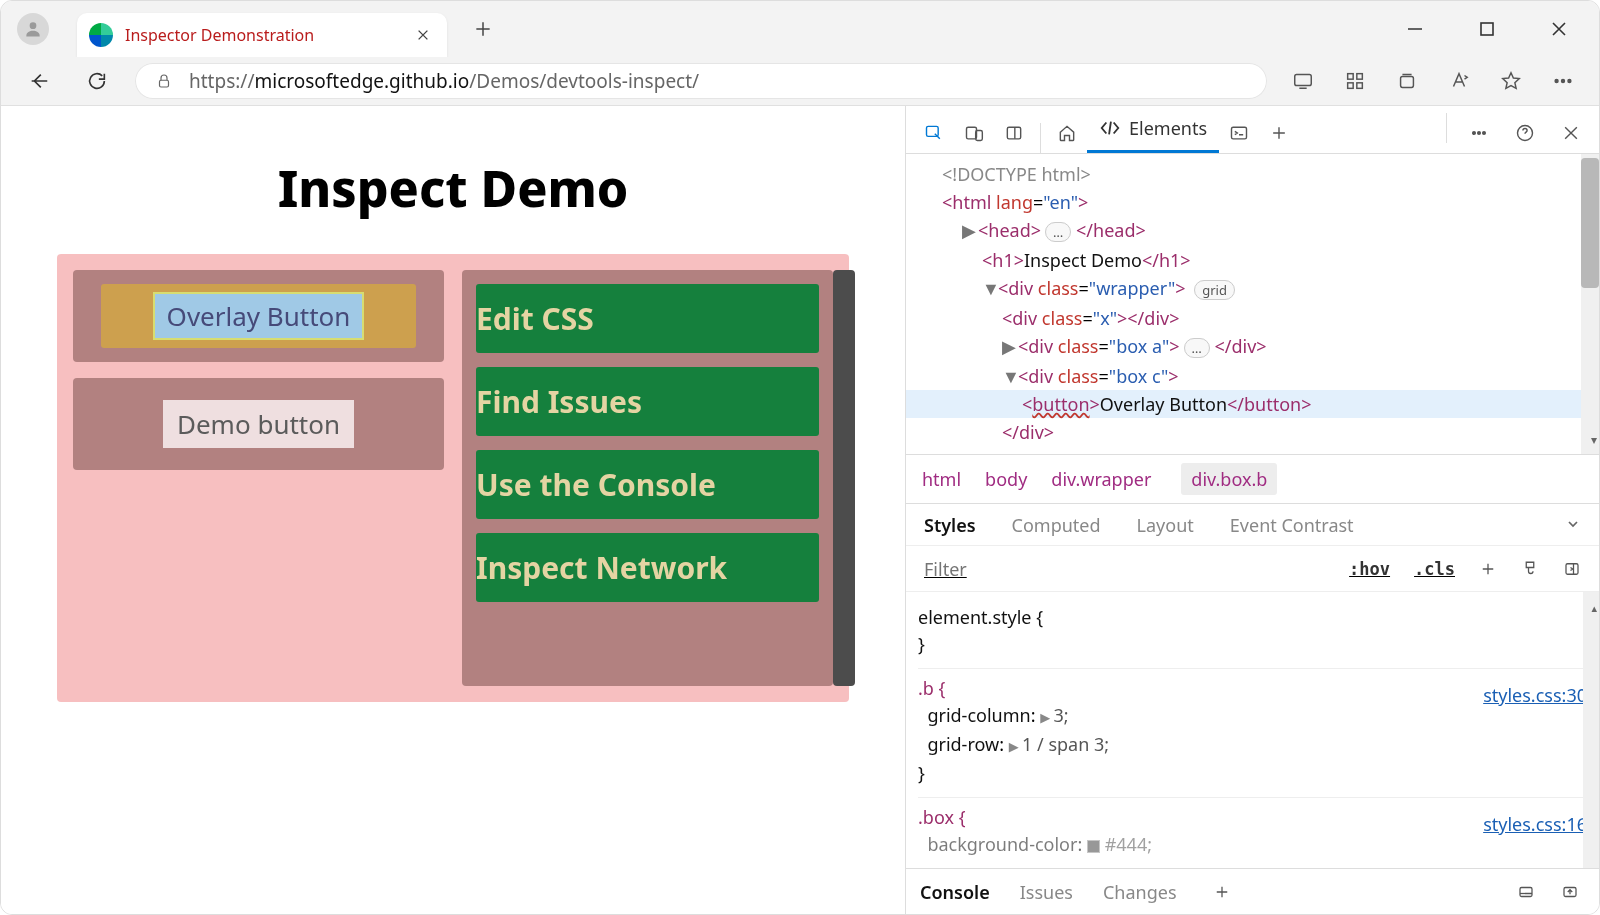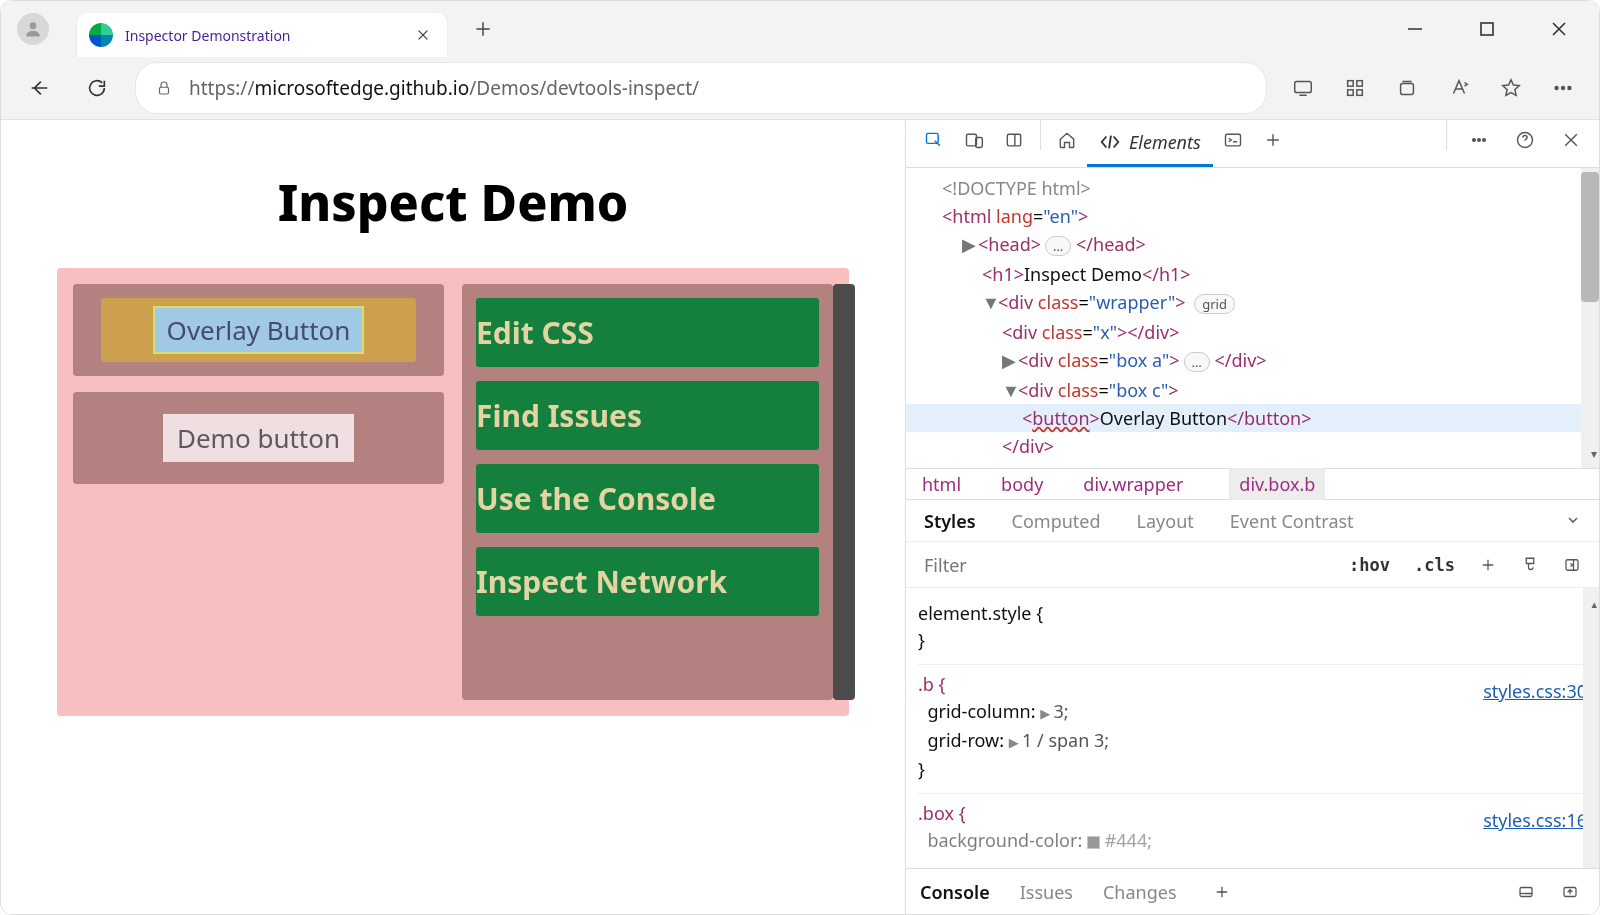--- a/index.html
+++ b/index.html
@@ -4,32 +4,32 @@
 <style>
 * { box-sizing: border-box; margin: 0; padding: 0; font-family: "Segoe UI", system-ui, sans-serif; }
 body { width: 1600px; height: 915px; background: #fff; border: 1px solid #ddd; border-radius: 12px; overflow: hidden; display: flex; flex-direction: column; }
 
 
 .titlebar { height: 56px; background: #f3f3f3; display: flex; align-items: center; padding: 0 10px 0 16px; }
 .avatar { width: 32px; height: 32px; border-radius: 50%; background: #d8d8d8; display:flex; align-items:center; justify-content:center; margin-right: 28px; }
 .avatar svg { width: 20px; height: 20px; fill: #9a9a9a; }
 .tab { background: #fff; border-radius: 10px 10px 0 0; height: 44px; display: flex; align-items: center; padding: 0 14px 0 12px; gap: 12px; box-shadow: 0 1px 3px rgba(0,0,0,0.08); margin-top: 12px; width: 370px; }
 .tab-favicon { width: 24px; height: 24px; border-radius: 50%; background: conic-gradient(#3c9 0 90deg,#08a 90deg 180deg,#05c 180deg 270deg,#0a4 270deg); }
-.tab-title { font-size: 14px; color: #4c1d95; flex: 1; white-space: nowrap; overflow: hidden; text-overflow: ellipsis; }
+.tab-title { font-size: 16px; color: #b91c1c; flex: 1; white-space: nowrap; overflow: hidden; text-overflow: ellipsis; }
 .tab-close { width: 20px; height: 20px; display:flex; align-items:center; justify-content:center; color:#555; font-size: 16px; cursor:pointer; }
 .newtab { width: 40px; height: 40px; display:flex; align-items:center; justify-content:center; font-size: 24px; color:#444; margin-left: 16px; cursor:pointer; border-radius: 6px; }
 .winbtns { margin-left: auto; display:flex; gap: 36px; padding-right: 12px; }
 .winbtn { width: 36px; height: 36px; display:flex; align-items:center; justify-content:center; color:#333; cursor:pointer; }
 .winbtn svg { width: 18px; height: 18px; stroke:#333; stroke-width:1.6; fill:none; }
 
 
 .addrbar { height: 63px; background: #f3f3f3; display:flex; align-items:center; padding: 0 18px 0 18px; gap: 18px; border-bottom: 1px solid #e0e0e0; }
 .nav-icon { width: 40px; height: 40px; display:flex; align-items:center; justify-content:center; cursor:pointer; border-radius:5px; }
 .nav-icon svg { width: 22px; height: 22px; stroke:#333; fill:none; stroke-width:1.8; }
-.url-pill { flex:1; max-width: 1210px; height: 52px; background:#fff; border-radius: 22px; display:flex; align-items:center; padding: 0 20px; gap: 16px; box-shadow: 0 0 0 1px #e5e5e5 inset; }
+.url-pill { flex:1; max-width: 1210px; height: 36px; background:#fff; border-radius: 22px; display:flex; align-items:center; padding: 0 20px; gap: 16px; box-shadow: 0 0 0 1px #e5e5e5 inset; }
 .url { font-size: 19px; color:#666; }
 .url b { color:#111; font-weight: 400; }
 .addr-right { display:flex; gap: 16px; margin-left:auto; }
 .ic { width: 36px; height: 36px; display:flex; align-items:center; justify-content:center; cursor:pointer; border-radius:5px; }
 .ic svg { width:22px; height:22px; stroke:#555; fill:none; stroke-width:1.6; }
 
 
 .content { flex:1; display:flex; }
 .page { width: 904px; background:#fff; padding: 0; }
 .page h1 { font-size: 50px; font-weight: 800; text-align:center; padding: 48px 0 32px; }
@@ -39,50 +39,50 @@
 .overlay-wrap { background:#cda04e; border-radius: 3px; padding: 8px 52px; }
 .overlay-btn { background:#a0c9e6; border: 2px solid #d7dd71; padding: 4px 12px; font-size: 26px; color:#464a79; cursor:pointer; }
 .demo-btn { background:#efdfe0; color:#5b5b5b; padding: 6px 14px; font-size: 26px; border: none; cursor:pointer; }
 .bad { background:#d39b9c; color:#e4c4c5; font-size:28px; padding: 6px 20px; width: 90%; text-align:center; cursor:pointer; }
 .box.b { grid-column:2; grid-row:1 / span 4; flex-direction:column; align-items:stretch; justify-content:flex-start; padding: 14px; gap: 14px; background:#b28180; }
 .bar-scroll { position:absolute; right:-6px; top:16px; bottom:16px; width: 22px; background:#4c4c4c; border-radius:4px; }
 .list-item-b { background:#15803d; color:#e4d4a3; padding: 14px 0; font-size: 30px; border-radius:3px; cursor:pointer;font-weight:bold; }
 
 
 .dt { flex:1; border-left:1px solid #ddd; display:flex; flex-direction:column; background:#fff; }
-.dt-tabs { height: 48px; border-bottom:1px solid #ddd; display:flex; align-items:flex-start; padding: 0 8px; font-style: italic; }
+.dt-tabs { height: 48px; border-bottom:1px solid #ddd; display:flex; align-items:flex-end; padding: 0 8px; }
 .dt-ic { width:40px; height:40px; display:flex; align-items:center; justify-content:center; cursor:pointer; border-radius:4px; }
 .dt-ic svg { width:20px; height:20px; stroke:#555; fill:none; stroke-width:1.7; }
 .dt-ic.active svg { stroke:#0078d4; }
 .dt-sep { width:1px; height:30px; background:#ddd; margin:0 6px; }
 .dt-tab { padding: 0 12px; height:100%; display:flex; align-items:center; gap:8px; font-size:18px; color:#333; cursor:pointer; }
 .dt-tab.active { border-bottom:3px solid #0078d4; }
 .dt-right { margin-left:auto; display:flex; gap:6px; }
 
 .dom { flex:0 0 300px; overflow:auto; font-family: Consolas, monospace; font-size:18px; line-height:28px; padding: 6px 0; position:relative; }
 .dom-line { padding: 0 18px; white-space:nowrap; }
 .dom .i1 { padding-left: 36px; } .dom .i2 { padding-left: 56px; } .dom .i3 { padding-left: 76px; } .dom .i4 { padding-left: 96px; } .dom .i5 { padding-left: 116px; }
 .tg { color:#9b2e6b; } .at { color:#c1372e; } .vl { color:#2a5db0; } .tx { color:#111; } .an { color:#888; }
 .tri { display:inline-block; width:12px; margin-right:4px; color:#777; }
 .pill { border:1px solid #ccc; border-radius:10px; padding:0 7px; font-size:13px; color:#555; background:#f8f8f8; margin-left:4px; }
 .hl { background:#e3f0fc; }
 .wavy { text-decoration: wavy underline #c1372e; }
 .dom-scroll { position:absolute; right:0; top:0; width:18px; height:100%; background:#f0f0f0; }
 .dom-scroll-thumb { position:absolute; right:0; top:4px; width:18px; height:130px; background:#b8b8b8; border-radius:4px; }
 .dom-arrow { position:absolute; right:2px; font-size:12px; color:#666; }
 
-.bc { height:32px; border-top:1px solid #ddd; border-bottom:1px solid #ddd; display:flex; align-items:center; padding:0 16px; gap:40px; font-size:18px; }
+.bc { height:50px; border-top:1px solid #ddd; border-bottom:1px solid #ddd; display:flex; align-items:center; padding:0 16px; gap:24px; font-size:18px; }
 .bc span { color:#a02c82; cursor:pointer; }
 .bc .sel { background:#ededed; padding:4px 10px; border-radius:3px;margin-left:6px; }
 
 .st-tabs { height:42px; border-bottom:1px solid #eee; display:flex; align-items:center; gap:36px; padding:0 18px; font-size:18px; color:#888; }
 .st-tabs .act { color:#111; font-weight:600; }
 .st-tabs .chev { margin-left:auto; }
 
-.st-bar { height:46px; border-bottom:1px solid #eee; display:flex; align-items:center; padding:0 12px; gap:12px; }
+.st-bar { height:46px; border-bottom:1px solid #eee; display:flex; align-items:center; padding:0 12px; gap:12px;text-decoration:underline; }
 .st-filter { flex:1; border:none; font-size:18px; color:#888; outline:none; padding:4px 6px; }
 .st-btn { font-family: Consolas, monospace; font-size:17px; font-weight:700; color:#333; padding:4px 6px; cursor:pointer; }
 .st-icb { width:30px; height:30px; display:flex; align-items:center; justify-content:center; cursor:pointer; }
 .st-icb svg { width:18px; height:18px; stroke:#555; fill:none; stroke-width:1.7; }
 
 .rules { font-family: Consolas, monospace; font-size:18px; line-height:27px; padding: 6px 12px 0; overflow:hidden; flex:1; position:relative;}
 .rule { border-bottom:1px solid #eee; padding:6px 0 10px; position:relative; }
 .sel-c { color:#9b2e6b; } .prop { color:#111; } .pval { color:#555; } .lnk { color:#1a5fb4; text-decoration:underline; position:absolute; right:0; top:13px; cursor:pointer; }
 .tri2 { color:#888; font-size:13px; }
 .rules-scroll { position:absolute; right:0; top:0; width:16px; height:100%; background:#f0f0f0; }

